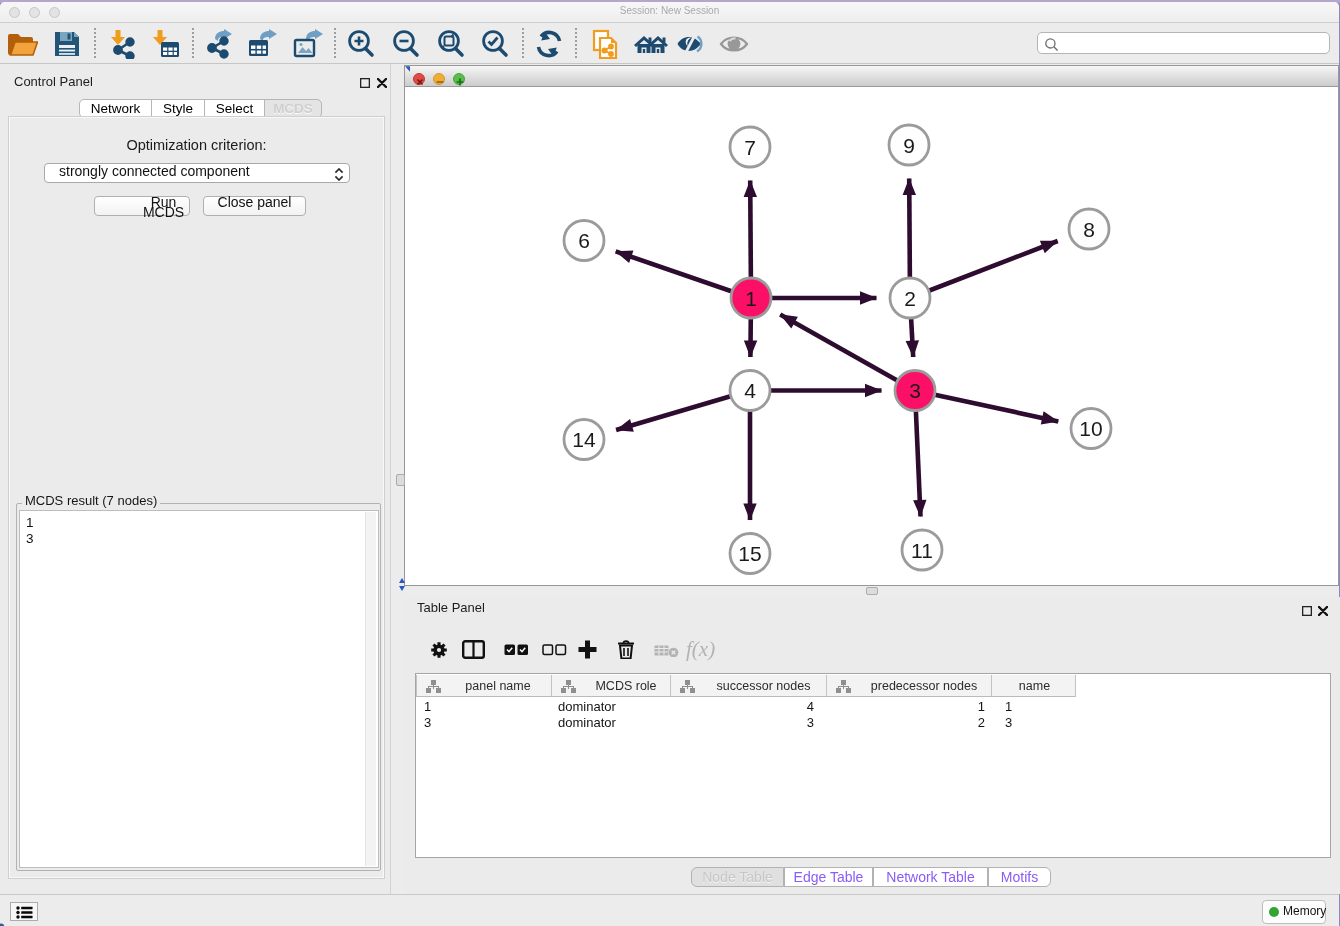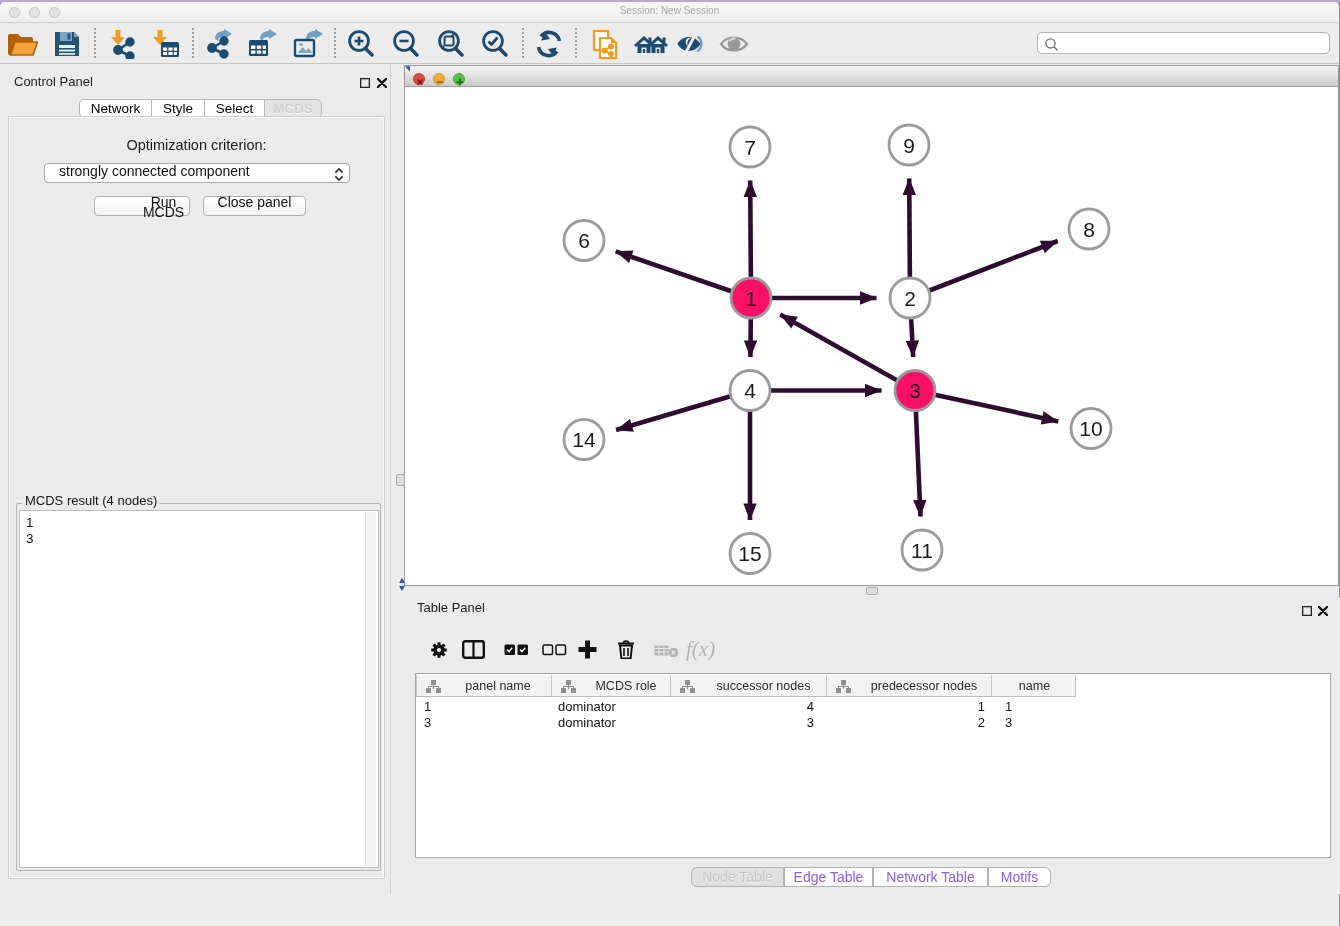--- a/index.html
+++ b/index.html
@@ -235,21 +235,21 @@
         <svg class="abs" style="right:5px; top:3.5px" width="10" height="13" viewBox="0 0 10 13">
           <path d="M1.4 4.6 L5 1 L8.6 4.6" fill="none" stroke="#2c2c2c" stroke-width="1.7"></path>
           <path d="M1.4 8.4 L5 12 L8.6 8.4" fill="none" stroke="#2c2c2c" stroke-width="1.7"></path>
         </svg>
       </div>
       <div class="abs" style="left:0; top:19.5px; width:100%; text-align:center; font-size:14.5px; color:#1b1b1b;">Optimization criterion:</div>
       <div class="btn" style="left:85px; top:79px; width:96px; height:20px; line-height:10px;padding-left:43px;">Run MCDS</div>
       <div class="btn" style="left:194px; top:79px; width:103px; height:20px; line-height:10px;">Close panel</div>
 
       <div class="abs" style="left:7px; top:386px; width:365px; height:368px; border:1px solid #b2b2b2; border-radius:2px;"></div>
-      <div class="abs" style="left:13px; top:376px; background:#ebebeb; padding:0 3px; font-size:13px; color:#161616;">MCDS result (4 nodes)</div>
+      <div class="abs" style="left:13px; top:376px; background:#ebebeb; padding:0 3px; font-size:13px; color:#161616;">MCDS result (7 nodes)</div>
       <div class="abs" style="left:10px; top:393px; width:360px; height:358px; background:#fff; border:1px solid #bdbdbd;">
         <div style="position:absolute; left:6px; top:4px; font-size:13.5px; color:#111; line-height:16px;">1<br>3</div>
         <div style="position:absolute; right:2px; top:1px; width:11px; height:354px; background:#f3f3f3; border-left:1px solid #e2e2e2;"></div>
       </div>
     </div>
   </div>
 
   <div class="abs" style="left:396px; top:472px; width:9px; height:12px; background:#dcdcdc; border:1px solid #ababab; border-radius:2px; z-index:5;"></div>
   <div class="abs" style="left:866px; top:585px; width:12px; height:8px; background:#dcdcdc; border:1px solid #ababab; border-radius:2px; z-index:5;"></div>
   <svg class="abs" style="left:405px; top:64px; z-index:6" width="5" height="6" viewBox="0 0 7 8">
@@ -409,13 +409,34 @@
           <span style="left:418px; width:151px; text-align:right">2</span>
           <span style="left:589px">3</span>
         </div>
     </div>
 
     <div class="btab" style="left:287px; width:93px; border-radius:6px 0 0 6px; background:#e0e0e0; color:#c6c6c6; text-shadow:0 1px 0 #f6f6f6;">Node Table</div>
     <div class="btab" style="left:380px; width:89px;">Edge Table</div>
     <div class="btab" style="left:469px; width:115px;">Network Table</div>
     <div class="btab" style="left:584px; width:63px; border-radius:0 6px 6px 0;">Motifs</div>
   </div>
+  <div class="statusbar" id="statusbar">
+    <div class="abs" style="left:10px; top:7px; width:28px; height:19px; background:#f7f7f7; border:1px solid #ababab;">
+      <svg style="position:absolute;left:5px;top:2.5px" width="17" height="13" viewBox="0 0 17 13">
+        <g fill="#0a0a0a">
+          <circle cx="2" cy="2" r="1.7"></circle>
+            <circle cx="2" cy="6.5" r="1.7"></circle>
+            <circle cx="2" cy="11" r="1.7"></circle>
+          <rect x="5.2" y="0.7" width="11.3" height="2.6" rx="0.5"></rect>
+            <rect x="5.2" y="5.2" width="11.3" height="2.6" rx="0.5"></rect>
+            <rect x="5.2" y="9.7" width="11.3" height="2.6" rx="0.5"></rect>
+        </g>
+      </svg>
+    </div>
+    <svg class="abs" style="left:0;top:28px" width="8" height="4" viewBox="0 0 8 4">
+        <circle cx="1" cy="4" r="3.4" fill="#36599c"></circle>
+      </svg>
+    <div class="abs" style="left:1262px; top:5px; width:64px; height:24px; background:#fdfdfd; border:1px solid #bdbdbd; border-radius:4px;">
+      <div style="position:absolute; left:6px; top:6px; width:10px; height:10px; border-radius:50%; background:#33a532;"></div>
+      <div style="position:absolute; left:20px; top:3px; font-size:12px; color:#111;">Memory</div>
+    </div>
+  </div>
 </div>
 
 </body></html>

